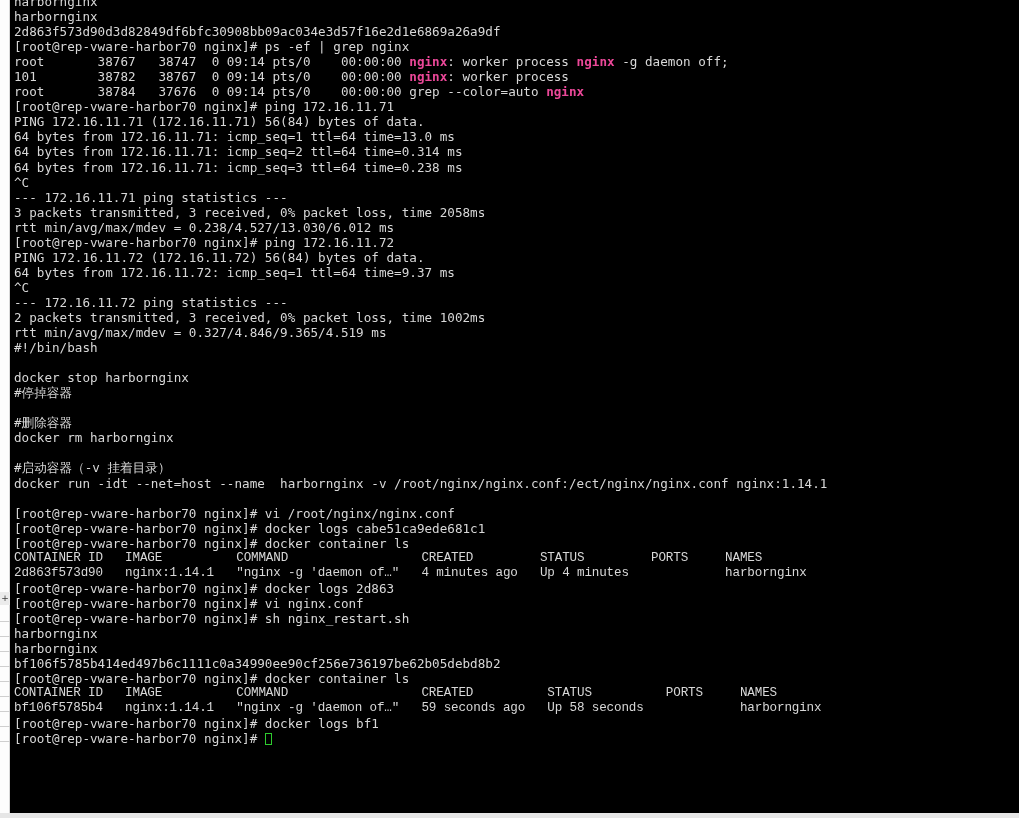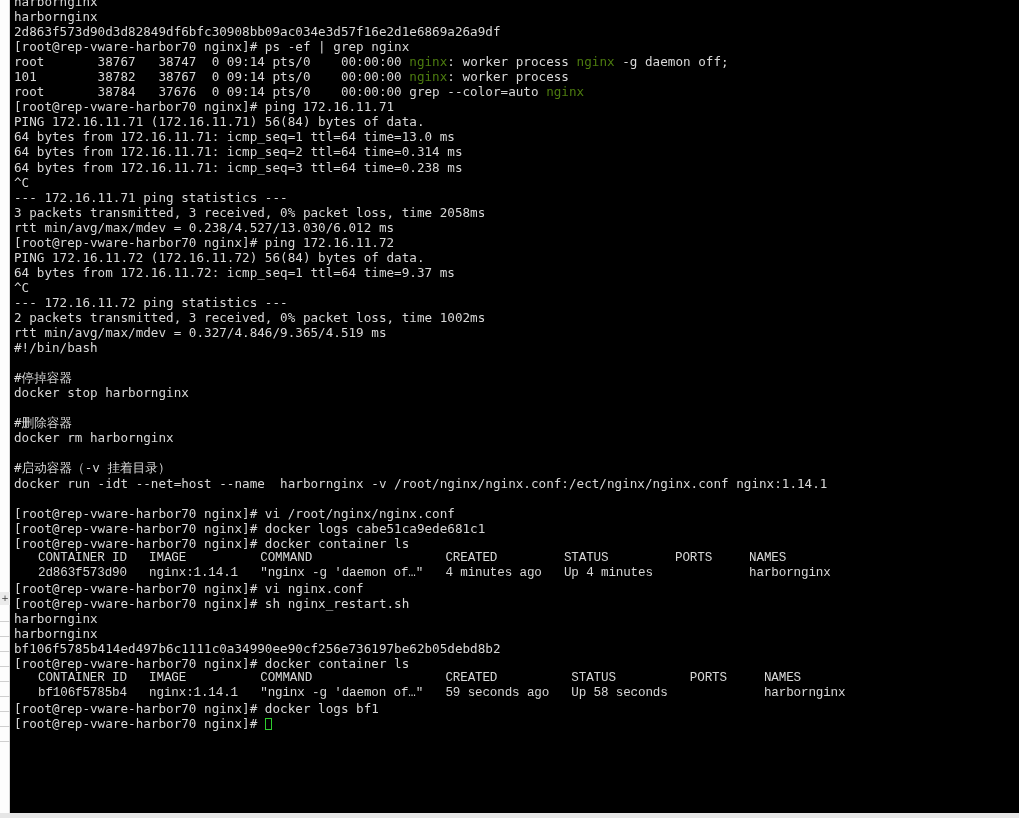--- a/index.html
+++ b/index.html
@@ -98,28 +98,27 @@
     letter-spacing: 0.02px;
     color: #d8d8d8;
     white-space: pre;
     font-family: "DejaVu Sans Mono", "Liberation Mono", monospace;
   }
   
   .line.narrow {
     font-family: "Liberation Mono", "DejaVu Sans Mono", monospace;
     font-size: 12.6px;
     letter-spacing: -0.15px;
-    margin-left: 24px;
   }
   .line.cjk {
     font-family: "DejaVu Sans Mono", "Liberation Mono", monospace;
   }
   .hl-red {
-    color: #4d7c0f;
-    font-weight: normal;
+    color: #ec4899;
+    font-weight: bold;
   }
   .cursor {
     display: inline-block;
     width: 7px;
     height: 12px;
     vertical-align: -2px;
     border: 1px solid #2ecc2e;
     box-sizing: border-box;
     background: transparent;
   }
@@ -165,34 +164,35 @@
         <div class="line"><span>rtt min/avg/max/mdev = 0.238/4.527/13.030/6.012 ms</span></div>
         <div class="line"><span>[root@rep-vware-harbor70 nginx]# ping 172.16.11.72</span></div>
         <div class="line"><span>PING 172.16.11.72 (172.16.11.72) 56(84) bytes of data.</span></div>
         <div class="line"><span>64 bytes from 172.16.11.72: icmp_seq=1 ttl=64 time=9.37 ms</span></div>
         <div class="line"><span>^C</span></div>
         <div class="line"><span>--- 172.16.11.72 ping statistics ---</span></div>
         <div class="line"><span>2 packets transmitted, 3 received, 0% packet loss, time 1002ms</span></div>
         <div class="line"><span>rtt min/avg/max/mdev = 0.327/4.846/9.365/4.519 ms</span></div>
         <div class="line"><span>#!/bin/bash</span></div>
         <div class="line"><span>&nbsp;</span></div>
+        <div class="line"><span>docker stop harbornginx</span></div>
         <div class="line cjk"><span>#停掉容器</span></div>
-        <div class="line"><span>docker stop harbornginx</span></div>
         <div class="line"><span>&nbsp;</span></div>
         <div class="line cjk"><span>#删除容器</span></div>
         <div class="line"><span>docker rm harbornginx</span></div>
         <div class="line"><span>&nbsp;</span></div>
         <div class="line cjk"><span>#启动容器（-v 挂着目录）</span></div>
         <div class="line"><span>docker run -idt --net=host --name  harbornginx -v /root/nginx/nginx.conf:/ect/nginx/nginx.conf nginx:1.14.1</span></div>
         <div class="line"><span>&nbsp;</span></div>
         <div class="line"><span>[root@rep-vware-harbor70 nginx]# vi /root/nginx/nginx.conf</span></div>
         <div class="line"><span>[root@rep-vware-harbor70 nginx]# docker logs cabe51ca9ede681c1</span></div>
         <div class="line"><span>[root@rep-vware-harbor70 nginx]# docker container ls</span></div>
         <div class="line narrow"><span>CONTAINER ID   IMAGE          COMMAND                  CREATED         STATUS         PORTS     NAMES</span></div>
         <div class="line narrow"><span>2d863f573d90   nginx:1.14.1   "nginx -g 'daemon of…"   4 minutes ago   Up 4 minutes             harbornginx</span></div>
+        <div class="line"><span>[root@rep-vware-harbor70 nginx]# docker logs 2d863</span></div>
         <div class="line"><span>[root@rep-vware-harbor70 nginx]# vi nginx.conf</span></div>
         <div class="line"><span>[root@rep-vware-harbor70 nginx]# sh nginx_restart.sh</span></div>
         <div class="line"><span>harbornginx</span></div>
         <div class="line"><span>harbornginx</span></div>
         <div class="line"><span>bf106f5785b414ed497b6c1111c0a34990ee90cf256e736197be62b05debd8b2</span></div>
         <div class="line"><span>[root@rep-vware-harbor70 nginx]# docker container ls</span></div>
         <div class="line narrow"><span>CONTAINER ID   IMAGE          COMMAND                  CREATED          STATUS          PORTS     NAMES</span></div>
         <div class="line narrow"><span>bf106f5785b4   nginx:1.14.1   "nginx -g 'daemon of…"   59 seconds ago   Up 58 seconds             harbornginx</span></div>
         <div class="line"><span>[root@rep-vware-harbor70 nginx]# docker logs bf1</span></div>
         <div class="line"><span>[root@rep-vware-harbor70 nginx]# </span><span class="cursor"></span></div>

